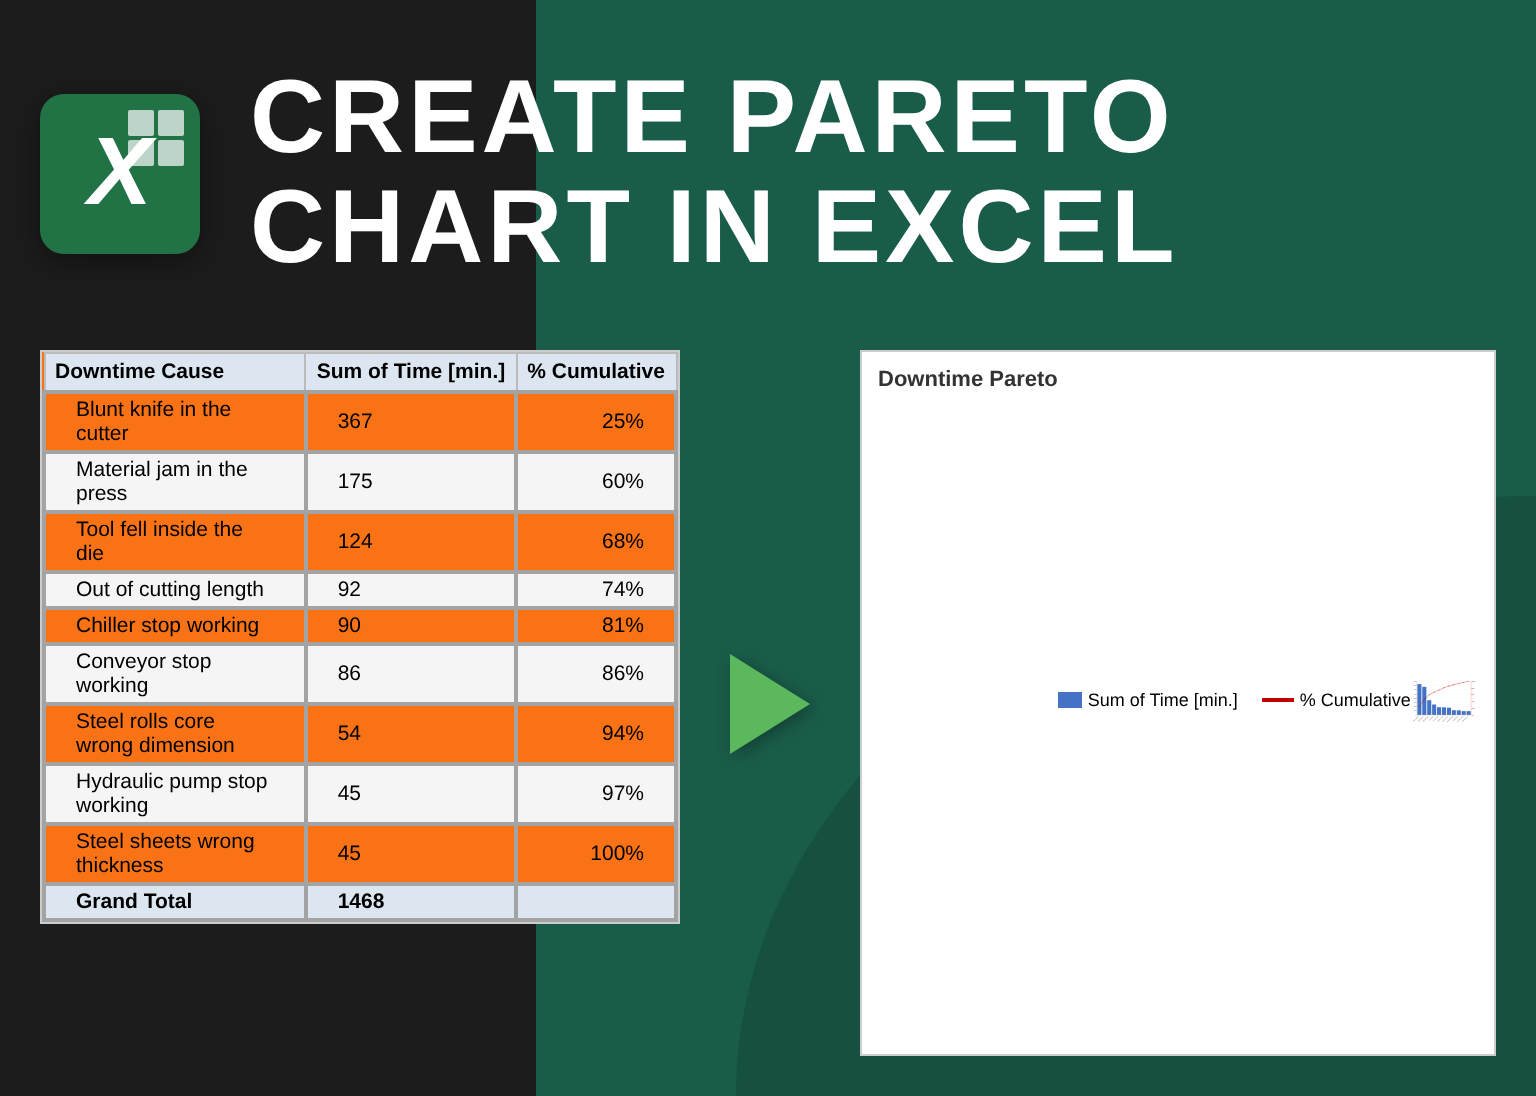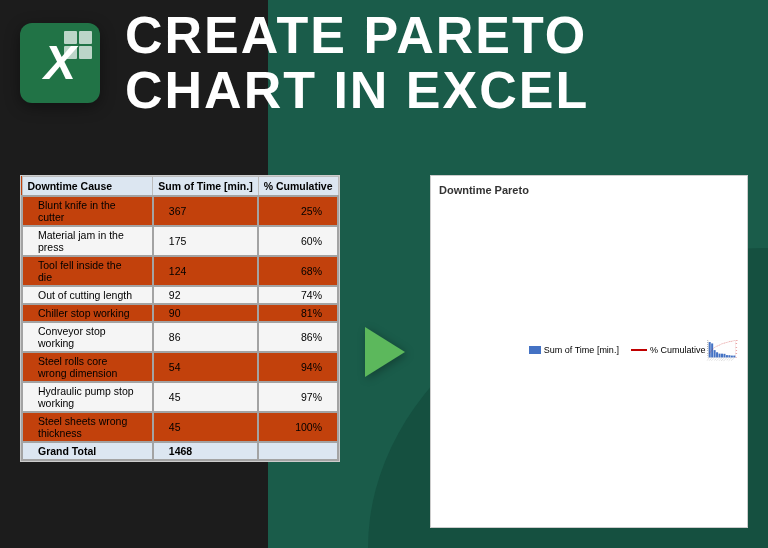--- a/index.html
+++ b/index.html
@@ -36,21 +36,21 @@
       width: 400px;
       height: 300px;
       background: #155040;
       clip-path: ellipse(400px 300px at 100% 100%);
       z-index: 0;
     }
 
     
     .header {
       position: absolute;
-      top: 8px;
+      top: 32px;
       left: 20px;
       right: 20px;
       display: flex;
       align-items: center;
       z-index: 10;
     }
 
     .excel-logo {
       width: 80px;
       height: 80px;
@@ -102,21 +102,21 @@
       left: 20px;
       right: 20px;
       bottom: 20px;
       display: flex;
       gap: 20px;
       z-index: 10;
     }
 
     
     .table-container {
-      background: #c2410c;
+      background: #f97316;
       border: 1px solid #ccc;
       flex: 0 0 320px;
       font-size: 11px;
       height: fit-content;
     }
     .excel-table {
       width: 100%;
       border-collapse: collapse;
     }
     .excel-table th {

